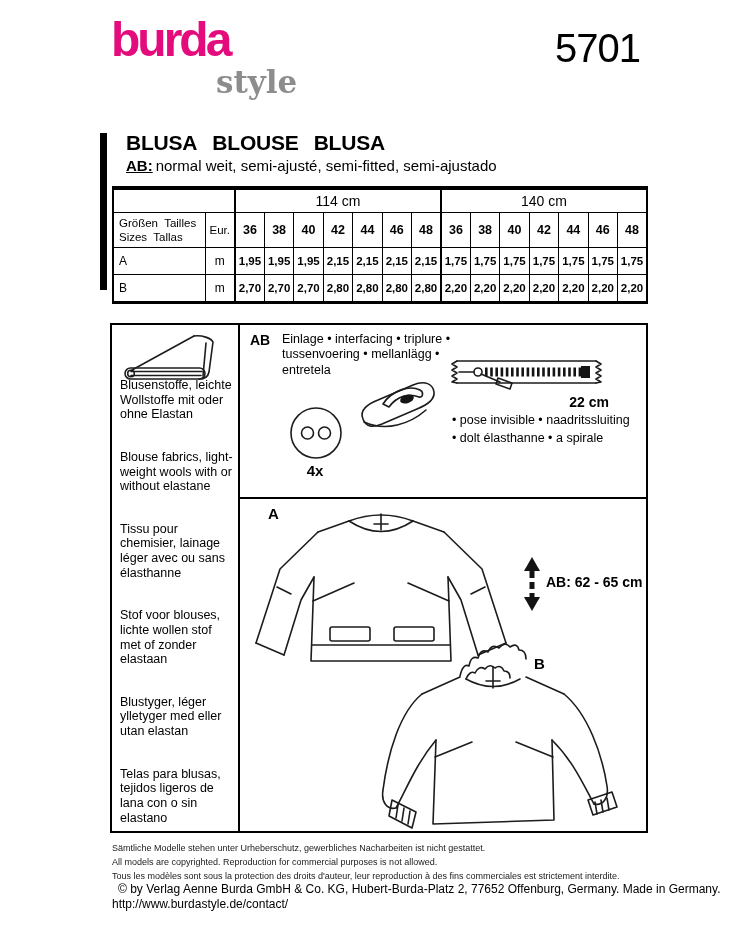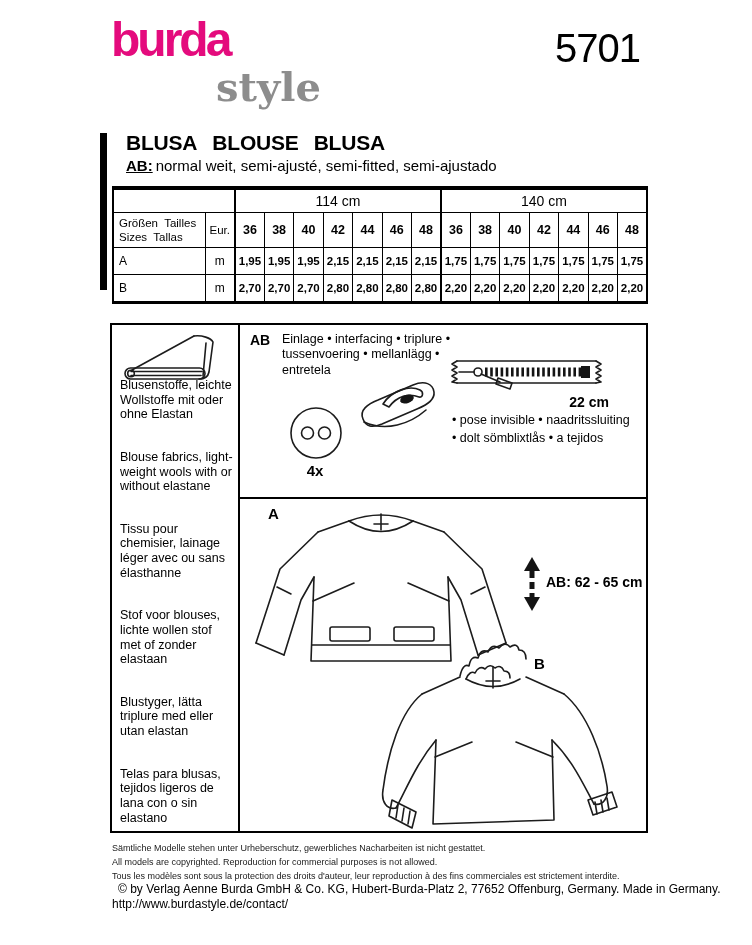--- a/index.html
+++ b/index.html
@@ -3,21 +3,21 @@
 <meta charset="utf-8">
 <style>
   html,body{margin:0;padding:0;background:#fff;}
   .page{position:relative;width:752px;height:945px;background:#fff;overflow:hidden;
         font-family:"Liberation Sans",sans-serif;color:#000;}
 
   
   .logo-burda{position:absolute;left:111px;top:16px;font-size:48px;font-weight:bold;
               letter-spacing:-3px;color:#e40b7d;line-height:1;}
   .logo-style{position:absolute;left:216px;top:67px;font-family:"DejaVu Serif",serif;
-              font-weight:bold;font-size:40px;color:#8d8d8d;line-height:1;}
+              font-weight:bold;font-size:31px;color:#8d8d8d;line-height:1;}
   .pattern-number{position:absolute;right:112px;top:28px;font-size:40px;font-weight:normal;
                   letter-spacing:-1px;line-height:1;}
 
   
   .title-rule{position:absolute;left:100px;top:133px;width:7px;height:157px;background:#000;}
   .title-heading{position:absolute;left:126px;top:131px;font-size:21px;font-weight:bold;
                  letter-spacing:-0.2px;}
   .title-heading span{margin-right:15px;}
   .fit-line{position:absolute;left:126px;top:157px;font-size:15px;}
   .fit-line b{margin-right:3px;text-decoration:underline;}
@@ -187,21 +187,21 @@
         <rect class="ln" x="3" y="36" width="80" height="11" rx="5.5"></rect>
         <line class="ln" x1="9" y1="39.5" x2="80" y2="39.5" stroke-width="1"></line>
         <line class="ln" x1="9" y1="43.5" x2="79" y2="43.5" stroke-width="1"></line>
         <circle class="ln" cx="9" cy="41.5" r="3.3" stroke-width="1.2"></circle>
       </svg>
       <div class="fabric-notes">
         <p>Blusenstoffe, leichte Wollstoffe mit oder ohne Elastan</p>
         <p>Blouse fabrics, light-weight wools with or without elastane</p>
         <p>Tissu pour chemisier, lainage léger avec ou sans élasthanne</p>
         <p>Stof voor blouses, lichte wollen stof met of zonder elastaan</p>
-        <p>Blustyger, lätta triplure med eller utan elastan</p>
+        <p>Blustyger, léger ylletyger med eller utan elastan</p>
         <p>Telas para blusas, tejidos ligeros de lana con o sin elastano</p>
       </div>
     </div>
 
     <div class="notions-cell">
       <div class="ab-label">AB</div>
       <div class="interfacing-text">Einlage • interfacing • triplure • tussenvoering • mellanlägg • entretela</div>
 
       <svg class="button-icon" width="56" height="56" viewBox="0 0 56 56">
         <circle class="ln" cx="28" cy="28" r="25" stroke-width="2.4"></circle>
@@ -225,21 +225,21 @@
         <line x1="42" y1="19" x2="138" y2="19" stroke="#141414" stroke-width="9" stroke-dasharray="2.6 2.6"></line>
         <rect x="138" y="13" width="9" height="12" fill="#141414"></rect>
         <line class="ln" x1="16" y1="19" x2="31" y2="19" stroke-width="1.4"></line>
         <circle class="ln" cx="35" cy="19" r="4" stroke-width="1.4"></circle>
         <line class="ln" x1="38" y1="21" x2="57" y2="29" stroke-width="1.4"></line>
         <path class="ln" d="M55,25 L69,30 L67,36 L53,31 Z" stroke-width="1.4"></path>
       </svg>
       <div class="zipper-length">22 cm</div>
       <div class="zipper-notes">
         <div>• pose invisible • naadritssluiting</div>
-        <div>• dolt sömblixtlås • a tejidos</div>
+        <div>• dolt élasthanne • a spirale</div>
       </div>
     </div>
 
     <div class="views-cell">
       <div class="view-a-label">A</div>
 
       <svg class="blouse-a" width="276" height="176" viewBox="0 0 276 176">
 
         <path class="ln" d="M105,18 Q137,6 169,18"></path>
         <path class="ln" d="M137,11 L137,27" stroke-width="1.3"></path>

